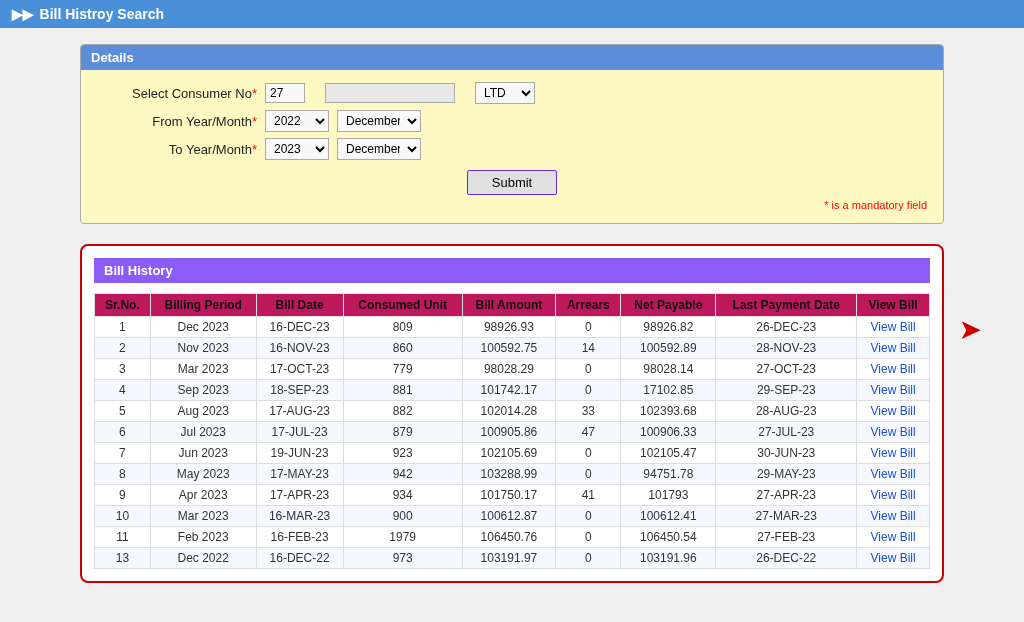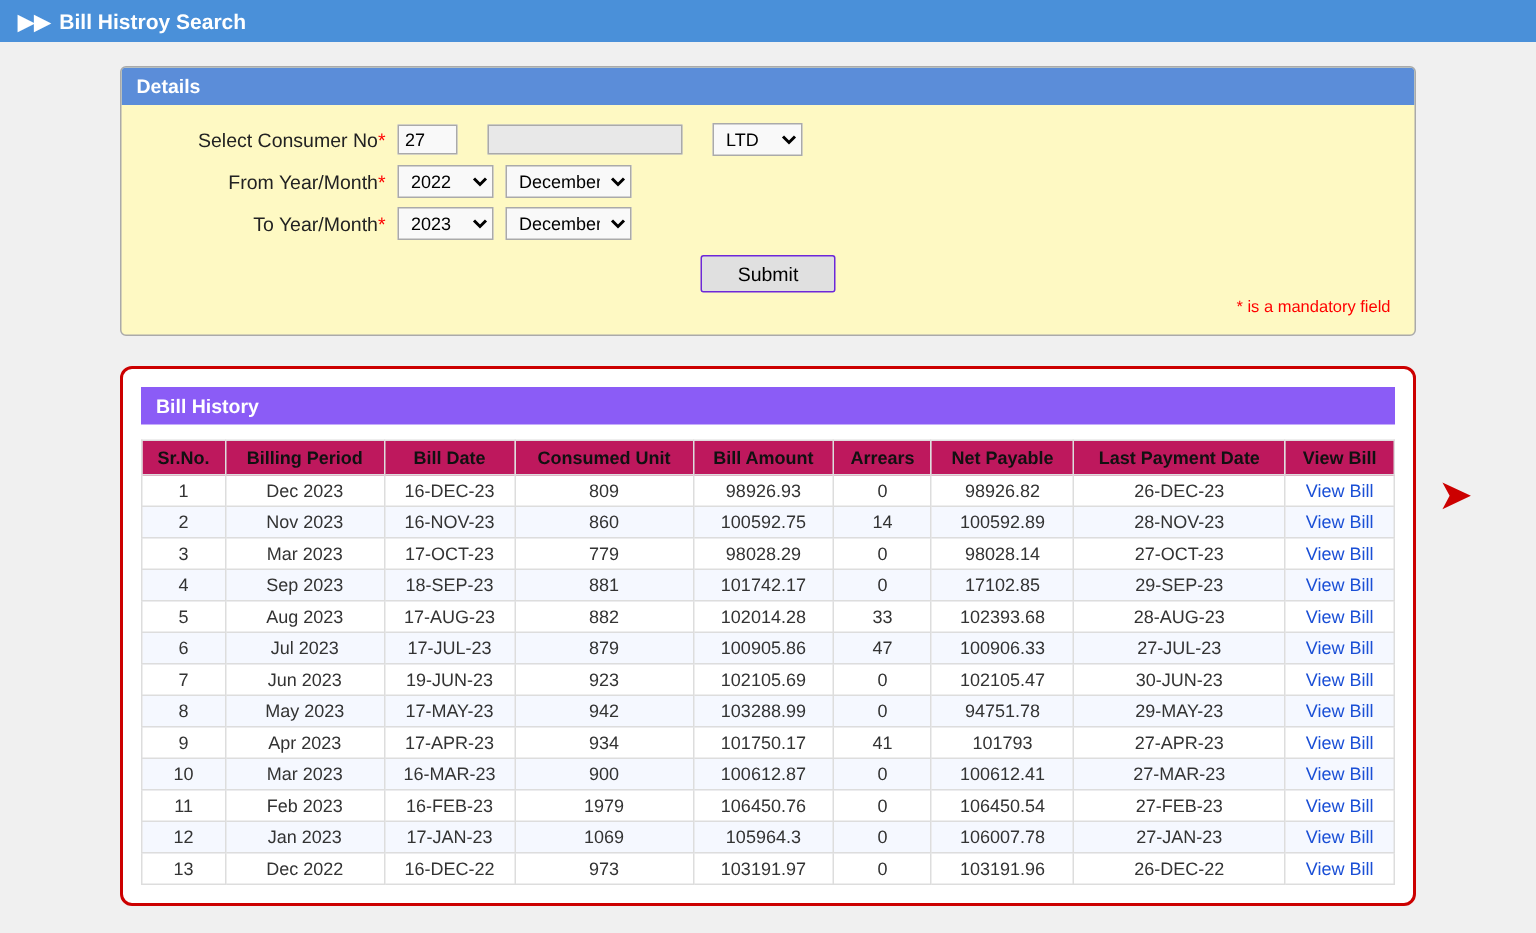--- a/index.html
+++ b/index.html
@@ -357,31 +357,20 @@
     <td>Feb 2023</td>
     <td>16-FEB-23</td>
     <td>1979</td>
     <td>106450.76</td>
     <td>0</td>
     <td>106450.54</td>
     <td>27-FEB-23</td>
     <td><a class="view-bill-link" href="#">View Bill</a></td>
   </tr>
             <tr>
-    <td>12</td>
-    <td>Jan 2023</td>
-    <td>17-JAN-23</td>
-    <td>1069</td>
-    <td>105964.3</td>
-    <td>0</td>
-    <td>106007.78</td>
-    <td>27-JAN-23</td>
-    <td><a class="view-bill-link" href="#">View Bill</a></td>
-  </tr>
-            <tr>
     <td>13</td>
     <td>Dec 2022</td>
     <td>16-DEC-22</td>
     <td>973</td>
     <td>103191.97</td>
     <td>0</td>
     <td>103191.96</td>
     <td>26-DEC-22</td>
     <td><a class="view-bill-link" href="#">View Bill</a></td>
   </tr>

